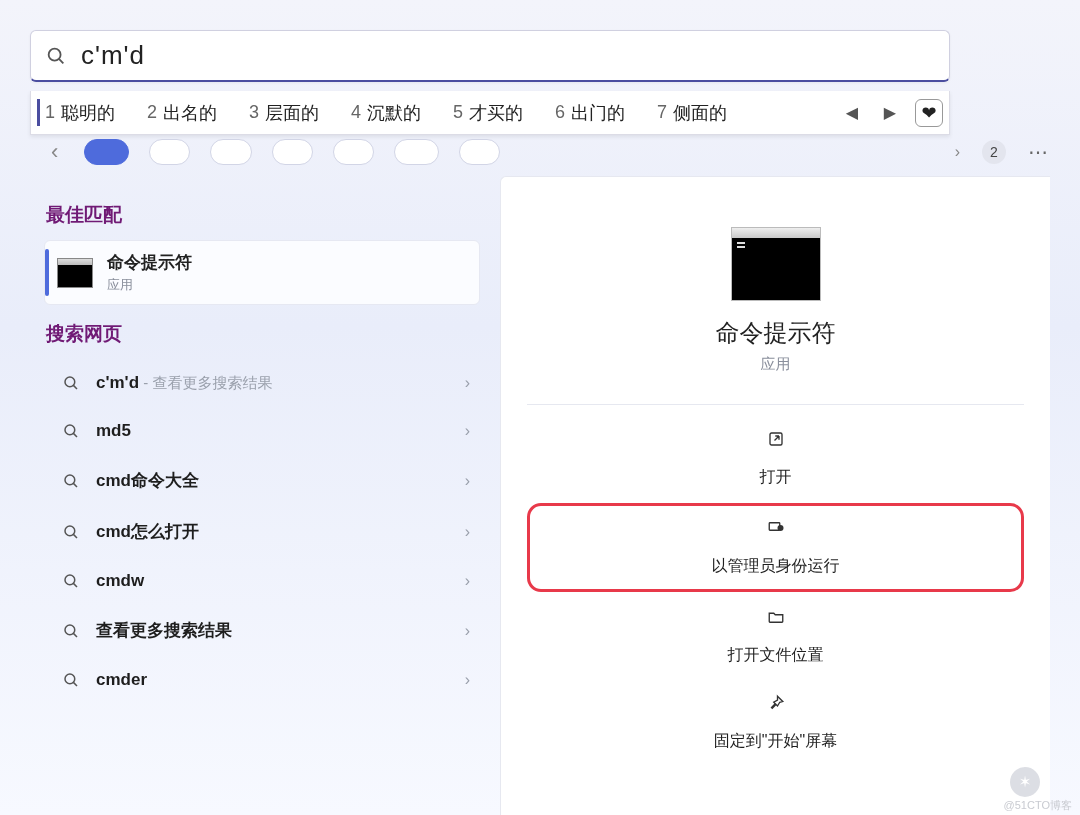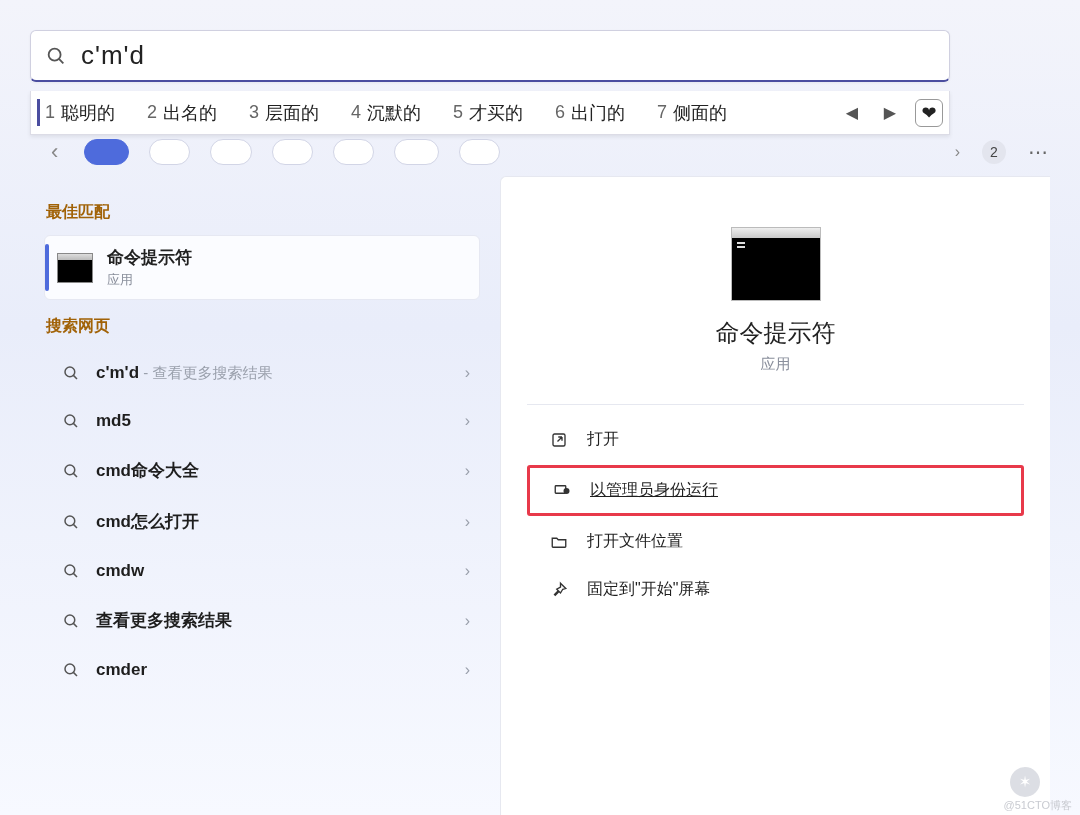--- a/index.html
+++ b/index.html
@@ -58,21 +58,21 @@
   .filterrow .right { margin-left:auto; display:flex; align-items:center; gap:22px; color:#888;}
   .badge { width:24px; height:24px; border-radius:50%; background:#e3e5ee;
     display:flex; align-items:center; justify-content:center; font-size:14px; color:#444;}
   .dots { font-size:20px; color:#666; cursor:pointer; letter-spacing:2px;}
 
   
   .leftpanel {
     position: absolute; left: 30px; top: 176px; width: 460px; bottom: 0;
     padding: 10px 10px 0 14px;
   }
-  .section-title { font-size: 16px; font-weight: 600; color:#a16207; margin: 16px 2px 12px; }
+  .section-title { font-size: 19px; font-weight: 600; color:#701a75; margin: 16px 2px 12px; }
   .bestmatch {
     display:flex; align-items:center; gap:14px; padding:10px 12px;
     background:#fbfcff; border:1px solid #e6e8f2; border-radius:6px; position:relative;
   }
   .bestmatch::before{
     content:""; position:absolute; left:0; top:8px; bottom:8px; width:4px;
     background:#4e6bdc; border-radius:2px;
   }
   .cmd-thumb { width:36px; height:30px; background:#000; border:1px solid #888;
     position:relative;}
@@ -99,24 +99,24 @@
     border:1px solid #bbb; position:relative;}
   .app-big-icon::before{ content:""; position:absolute; left:0; right:0; top:0; height:10px;
     background:linear-gradient(#eee,#c9c9c9);}
   .app-big-icon::after{ content:""; position:absolute; left:5px; top:14px; width:8px; height:2px;
     background:#ddd; box-shadow: 0 4px 0 #ddd;}
   .app-title { text-align:center; font-size:24px; font-weight:400; color:#222; }
   .app-sub { text-align:center; font-size:15px; color:#8a8f9c; margin-top:6px; margin-bottom:30px;}
   .divider { height:1px; background:#e6e8f0; margin: 0 6px 12px; }
   .action {
     display:flex; align-items:center; gap:18px; padding:12px 22px;
-    font-size:16px; color:#1f1f1f; cursor:pointer; border-radius:4px; margin:3px 6px;
+    font-size:16px; color:#1f1f1f; cursor:pointer; border-radius:4px; margin:3px 6px;flex-direction:column;
   }
   .action .icon { width:20px; height:20px; display:flex; align-items:center; justify-content:center; color:#333;}
-  .action.highlight { border:3px solid #e8394a; border-radius:3px;text-decoration:underline; }
+  .action.highlight { border:3px solid #e8394a; border-radius:14px; }
 
   
   .wm { position:absolute; right:40px; bottom:18px; color:#c4c6cc; font-size:20px;
     display:flex; align-items:center; gap:10px; opacity:.85;}
   .wm .wc { width:30px; height:30px; border-radius:50%; background:#d7d9e0;
     display:flex; align-items:center; justify-content:center; font-size:15px; color:#fff;}
   .wm2 { position:absolute; right:8px; bottom:2px; color:#c9cbd1; font-size:11px;}
 
   svg { display:block; }
 </style>

